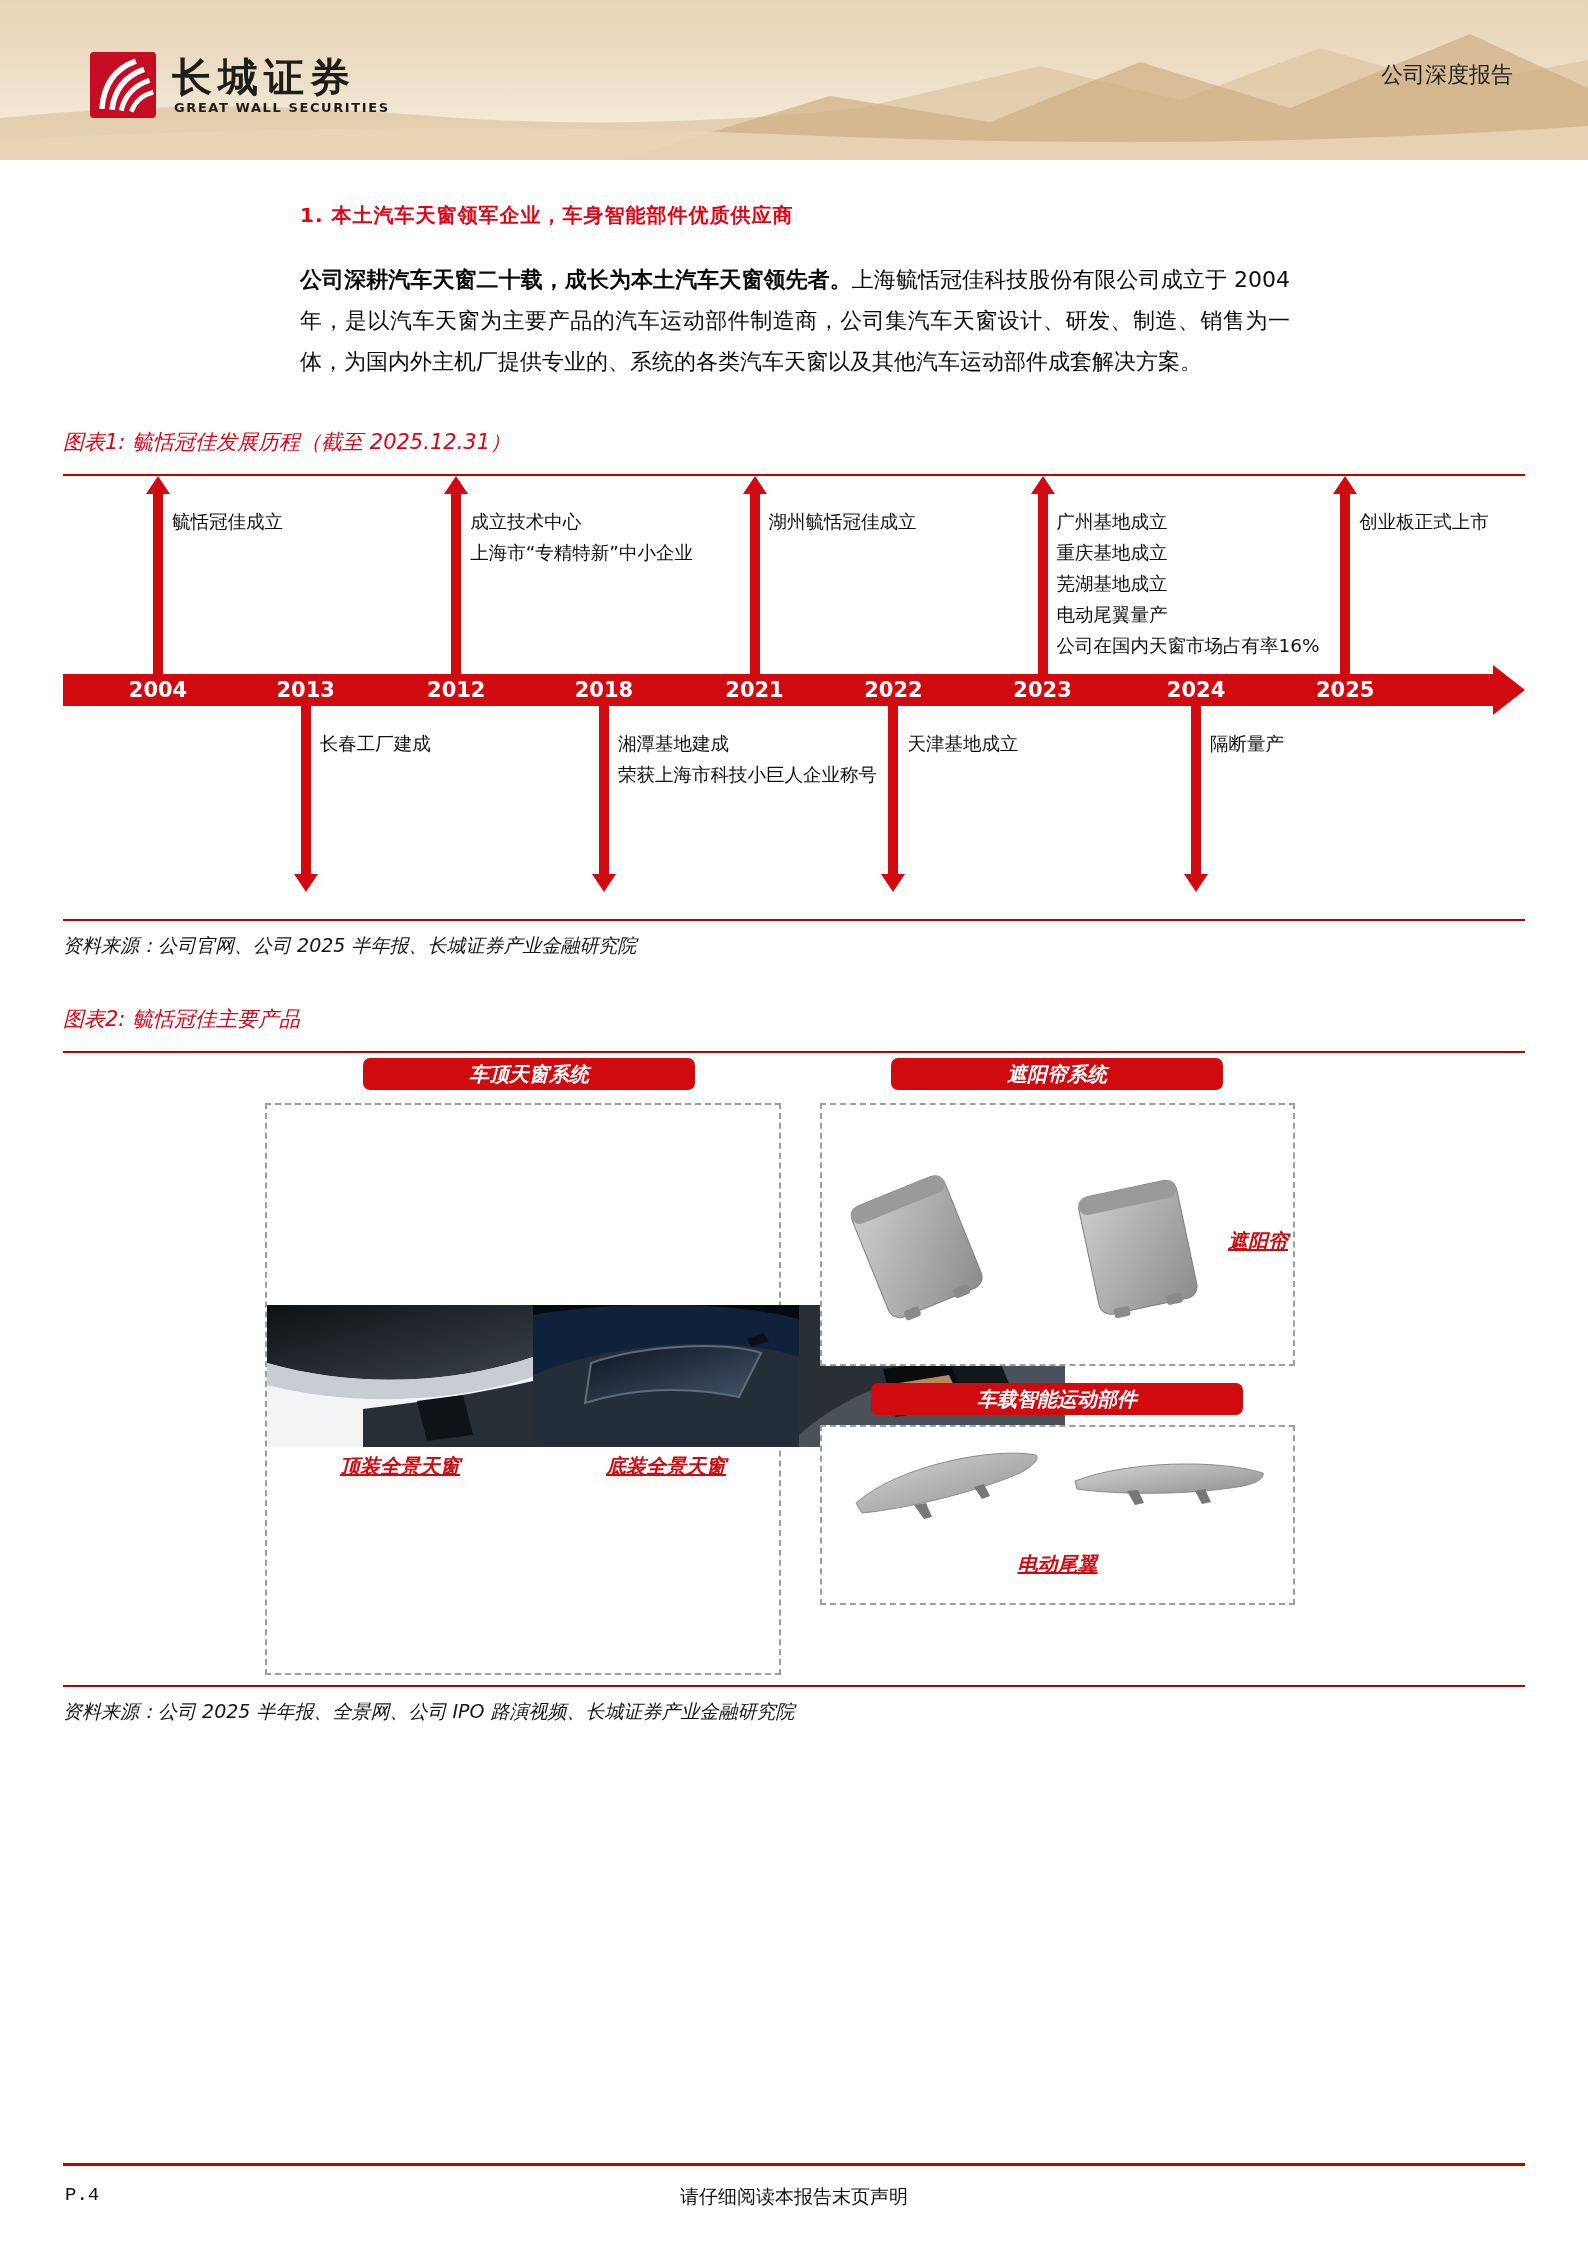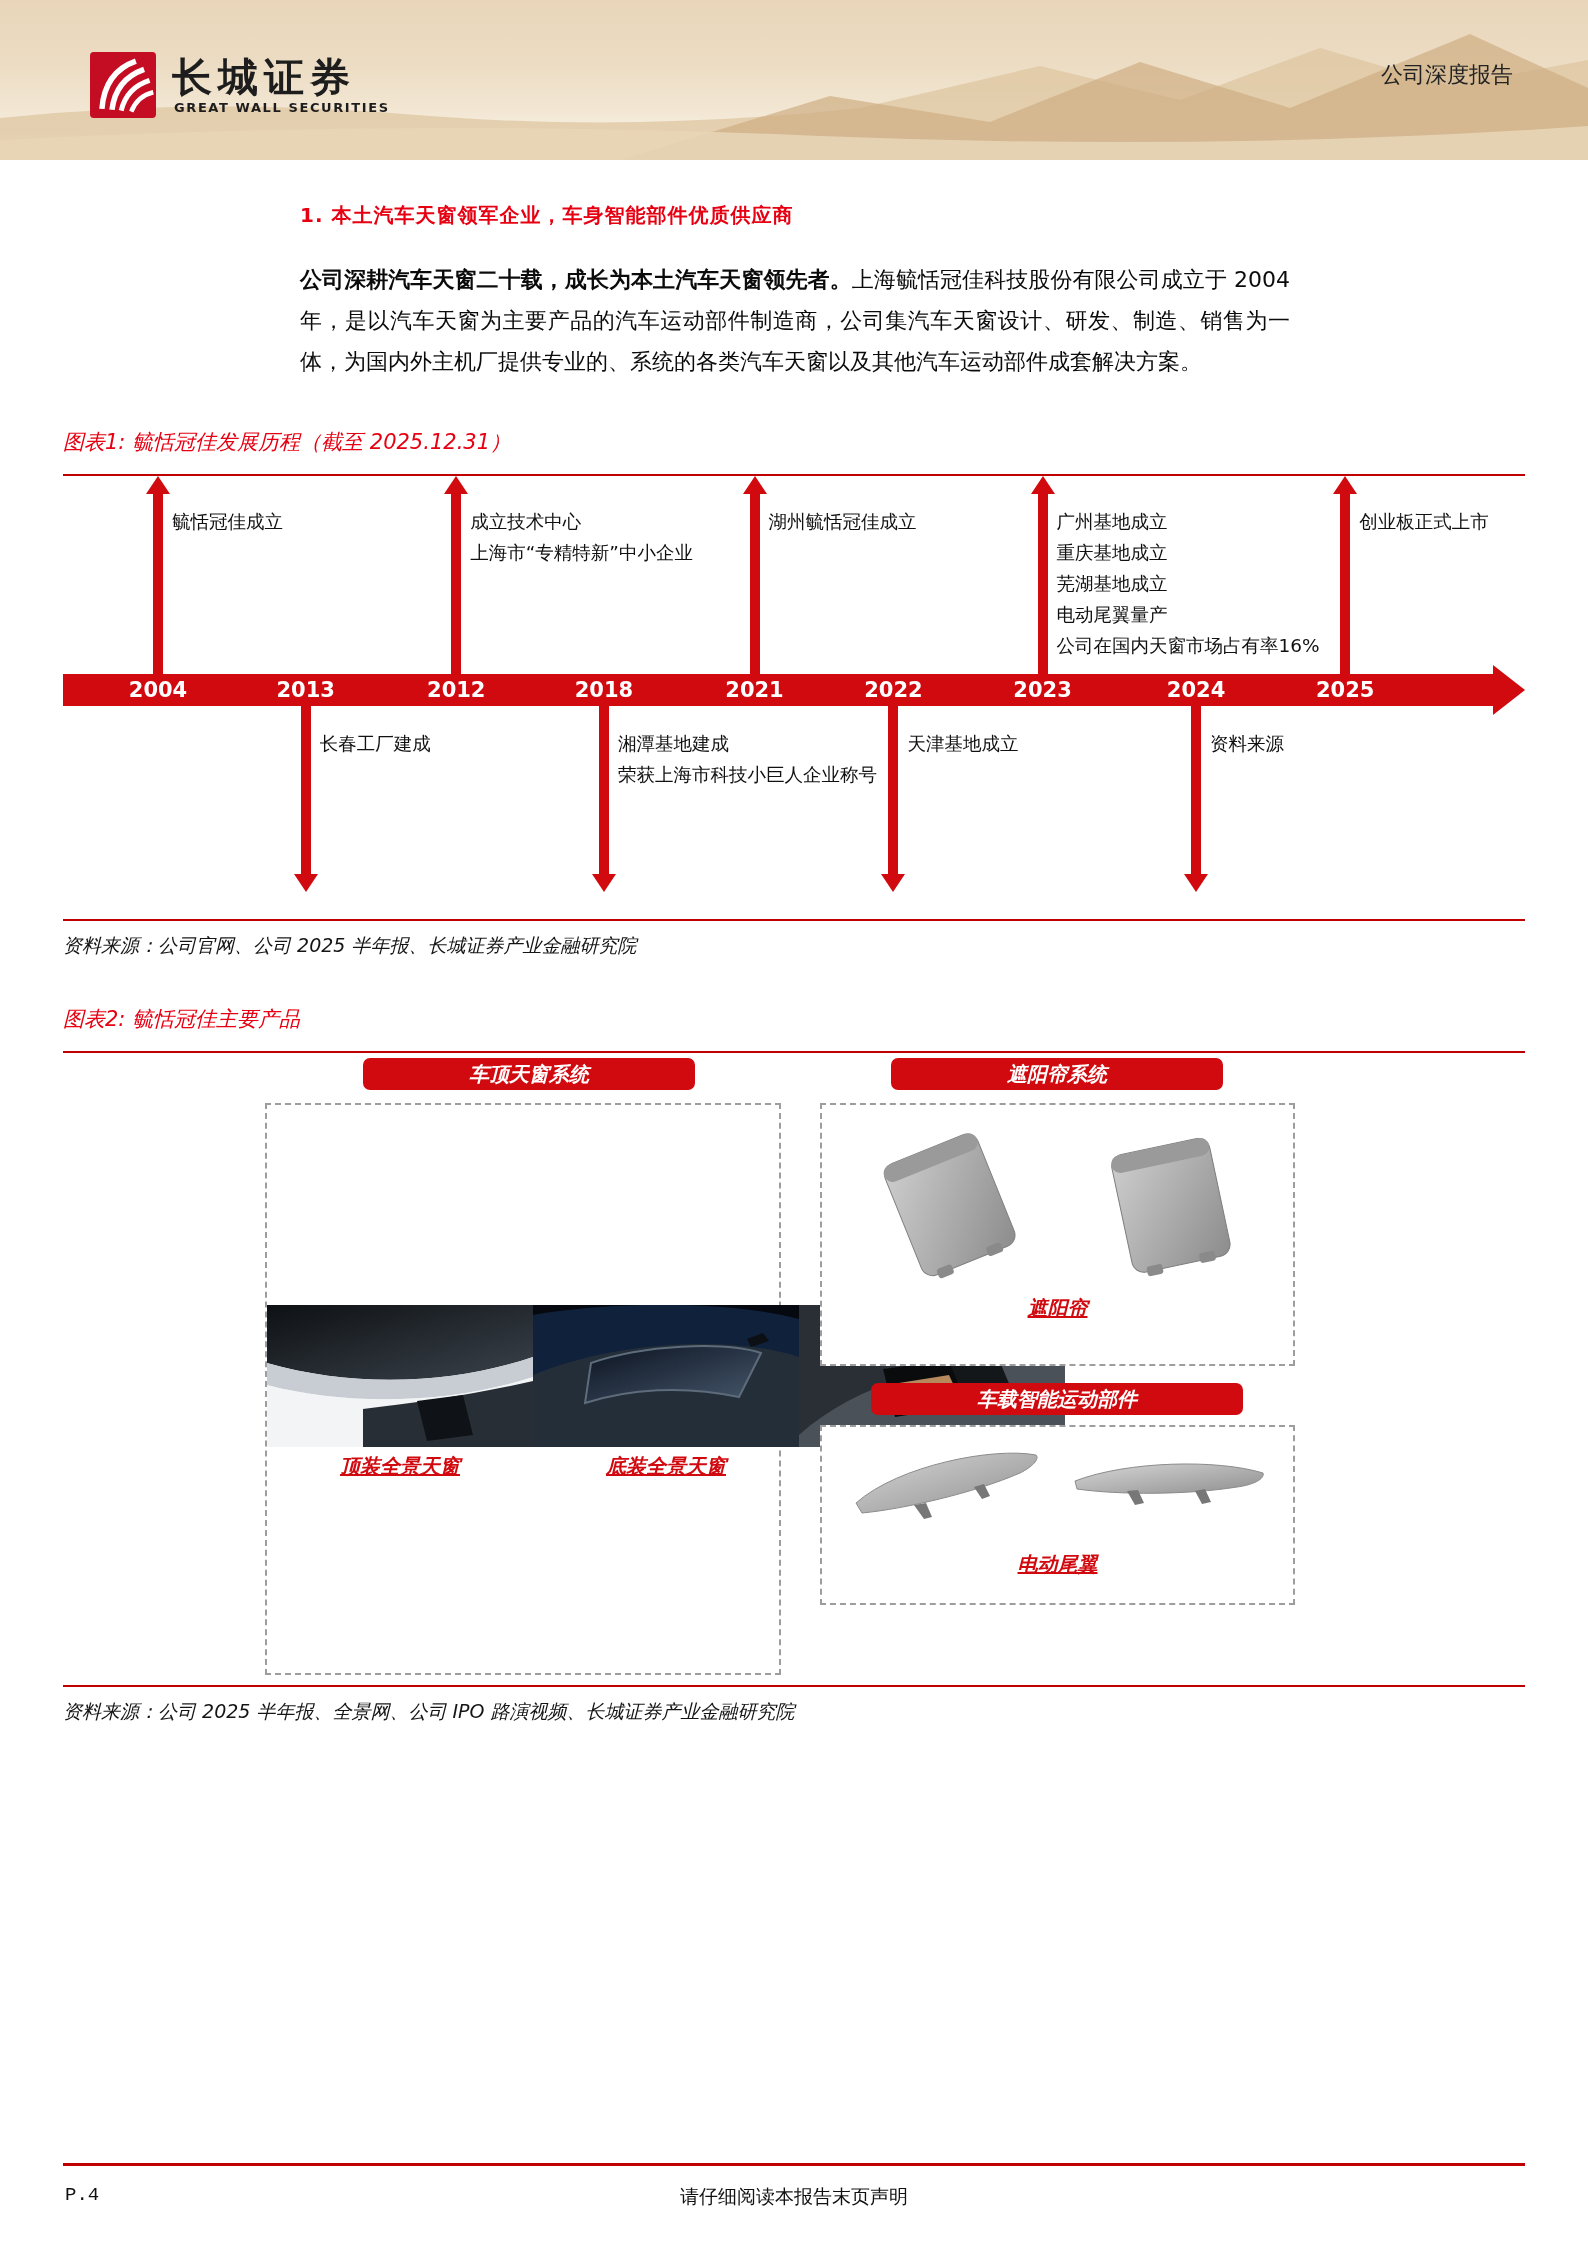--- a/index.html
+++ b/index.html
@@ -43,21 +43,21 @@
   
   .figure2{position:relative;margin:18px 63px 0 63px;height:632px;
     border-top:2px solid #c00000;border-bottom:2px solid #c00000;font-style:italic;}
   .prod-header{position:absolute;height:32px;line-height:32px;background:#d10a10;color:#fff;
     font-size:20px;font-weight:bold;text-align:center;border-radius:7px;}
   .dashed-box{position:absolute;border:2px dashed #9d9d9d;background:#fff;}
   .prod-item{display:flex;flex-direction:column;align-items:center;}
   .prod-label{margin-top:6px;font-size:20px;font-weight:bold;color:#d10a10;text-decoration:underline;white-space:nowrap;}
   .left-box{left:202px;top:50px;width:516px;height:572px;display:flex;align-items:center;padding-top:16px;box-sizing:border-box;}
   .left-box .prod-item{margin-bottom:10px;}
-  .rbox1{left:757px;top:50px;width:475px;height:263px;display:flex;flex-direction:column;align-items:center;box-sizing:border-box;}
+  .rbox1{left:757px;top:50px;width:475px;height:263px;display:flex;flex-direction:row;align-items:center;box-sizing:border-box;}
   .rbox2{left:757px;top:372px;width:475px;height:180px;display:flex;flex-direction:column;align-items:center;box-sizing:border-box;}
   .row{display:flex;align-items:center;justify-content:center;}
   
   .footer{position:absolute;left:63px;right:63px;top:2163px;border-top:3px solid #c00000;height:60px;}
   .page-num{position:absolute;left:2px;top:18px;font-size:19px;color:#111;font-family:Liberation Mono, monospace;}
   .disclaimer{position:absolute;left:50%;transform:translateX(-50%);top:18px;font-size:19px;color:#111;white-space:nowrap;}
 </style>
 </head>
 <body>
 
@@ -166,21 +166,21 @@
       <div>长春工厂建成</div>
     </div>
     <div class="tl-label down" style="left:calc(37.0% + 14px)">
       <div>湘潭基地建成</div>
       <div>荣获上海市科技小巨人企业称号</div>
     </div>
     <div class="tl-label down" style="left:calc(56.8% + 14px)">
       <div>天津基地成立</div>
     </div>
     <div class="tl-label down" style="left:calc(77.5% + 14px)">
-      <div>资料来源</div>
+      <div>隔断量产</div>
     </div>
   </div>
 
   <div class="source">资料来源：公司官网、公司 2025 半年报、长城证券产业金融研究院</div>
 
 
   <div class="fig-caption">图表2: 毓恬冠佳主要产品</div>
 
   <div class="figure2">
 

